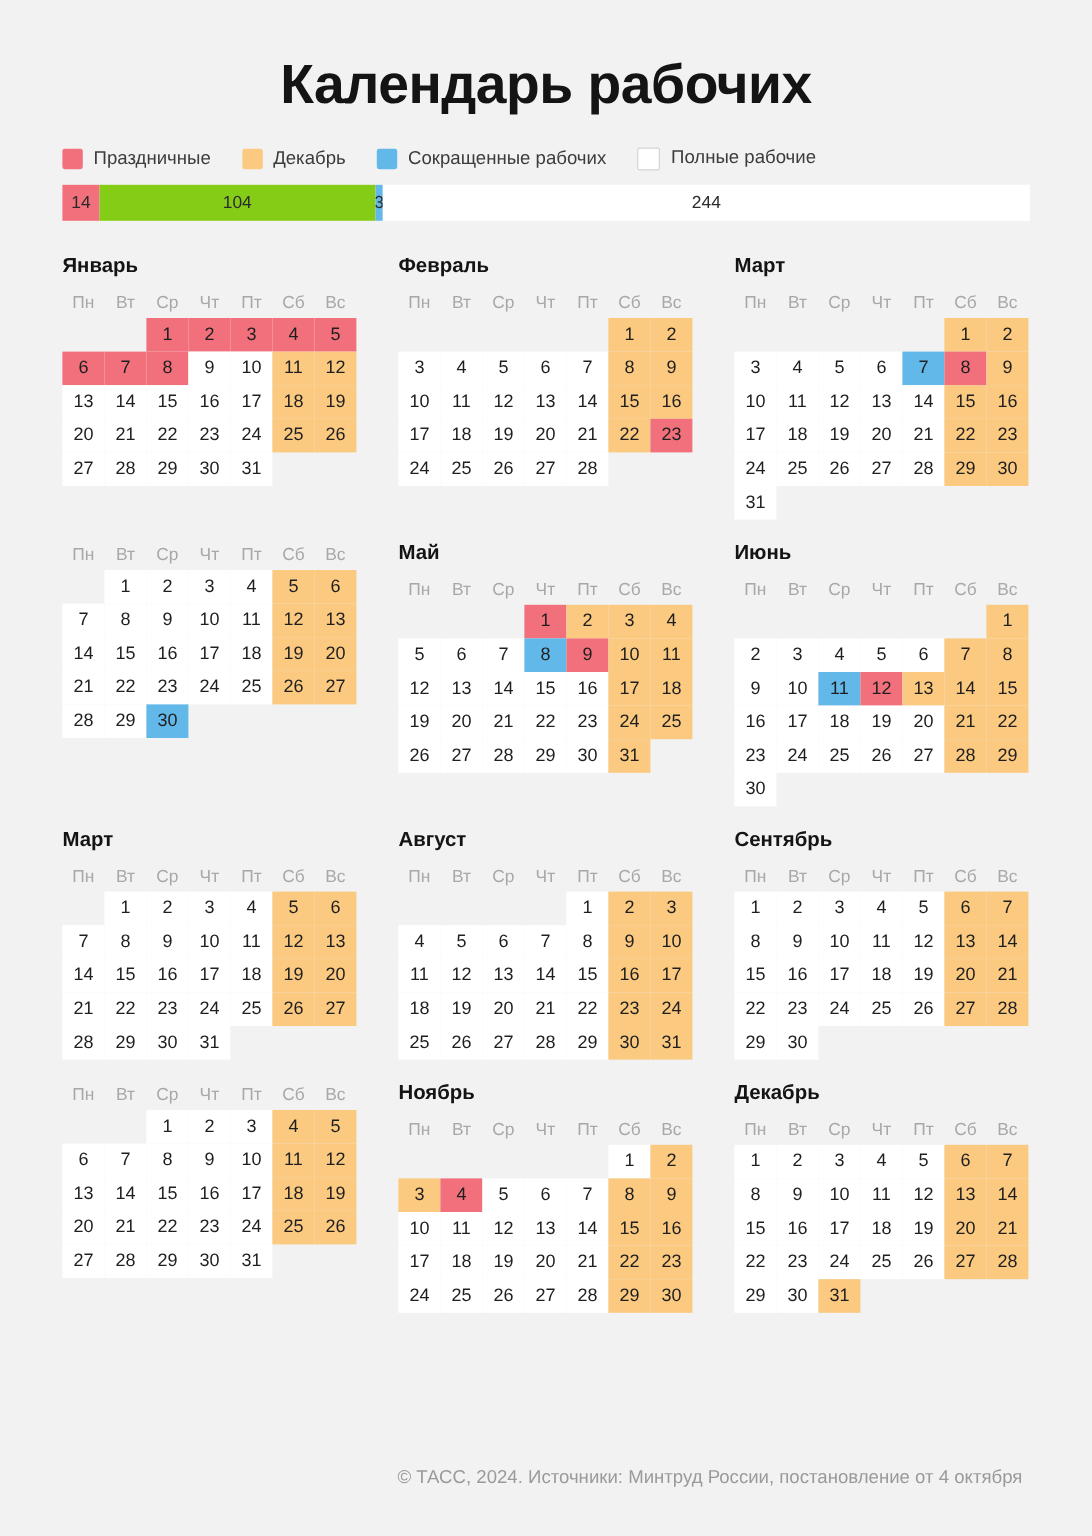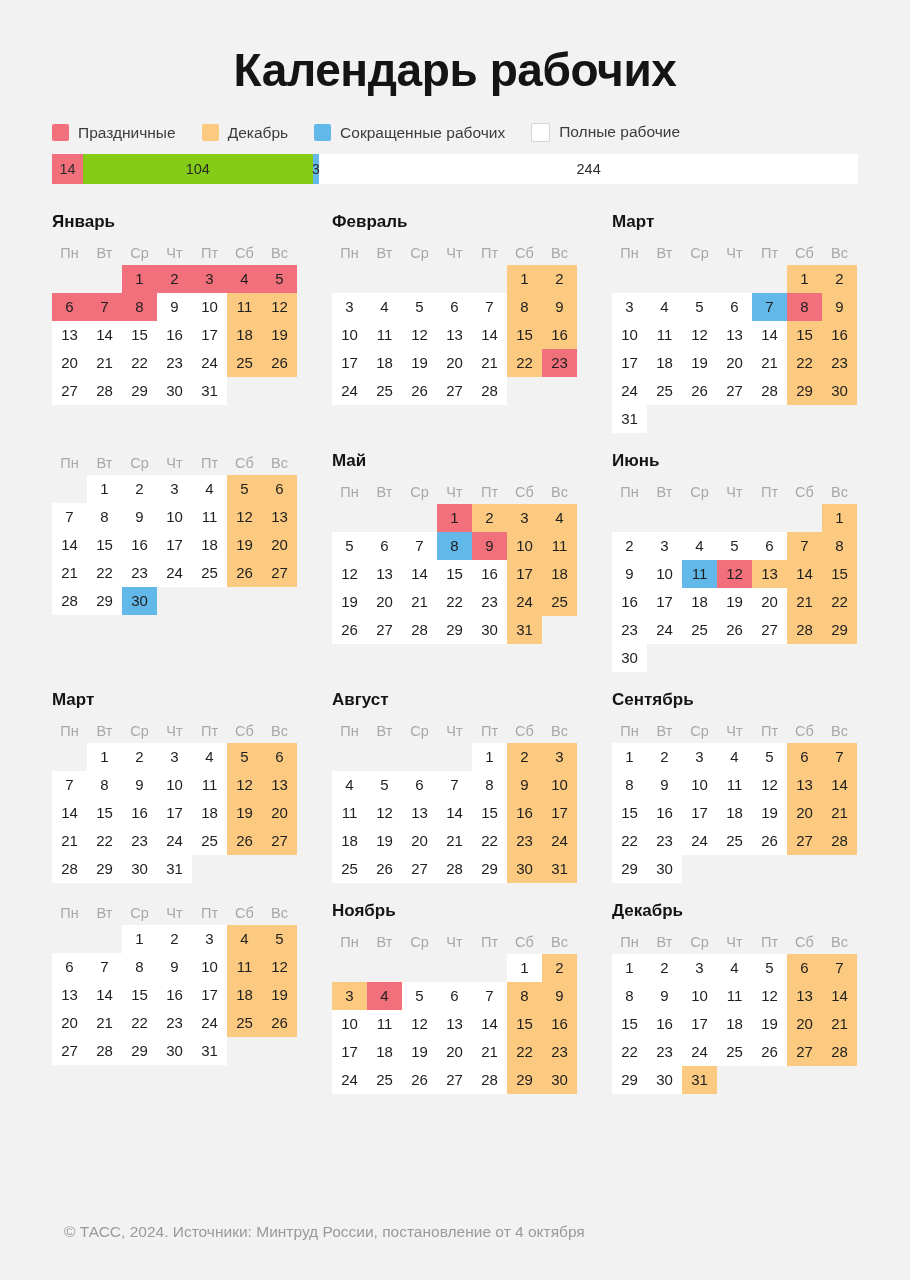--- a/index.html
+++ b/index.html
@@ -109,26 +109,27 @@
     background: transparent;
   }
   .cell.work { background: #ffffff; }
   .cell.weekend { background: #fbc97f; }
   .cell.holiday { background: #f1707b; }
   .cell.short { background: #62b8e8; }
   .cell.empty { background: transparent; }
 
   .footer {
     position: absolute;
-    left: 64px;
+    left: 52px;
     bottom: 36px;
     width: 800px;
     font-size: 15.5px;
     line-height: 1.55;
     color: #9a9a9a;
+    text-align: right;
   }
 </style>
 </head>
 <body>
 
 <div class="page">
 
   <h1 class="title">
     <span>Календарь рабочих</span>
   </h1>

